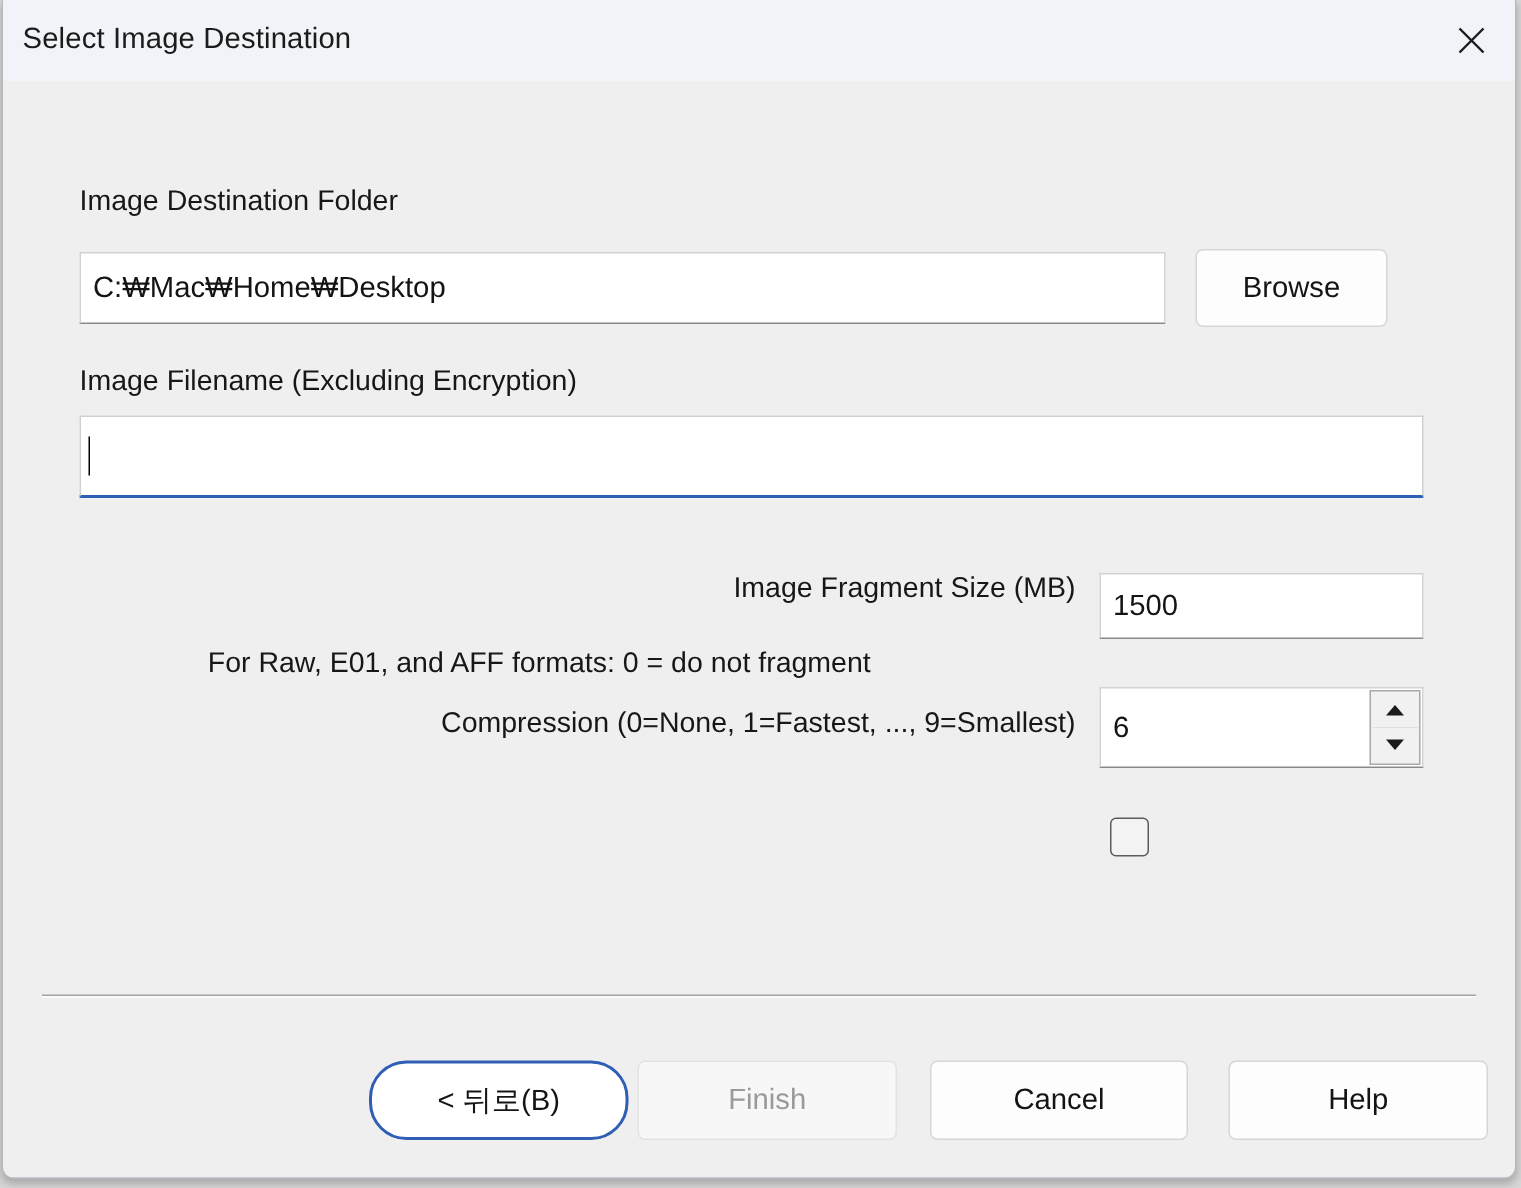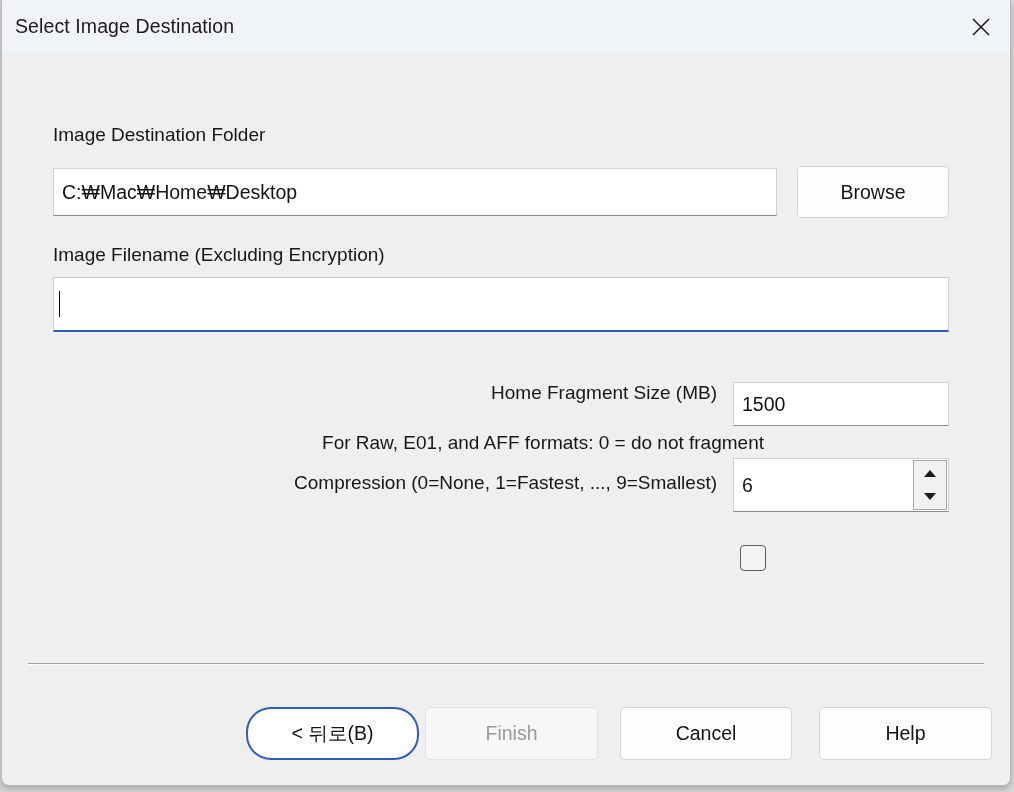--- a/index.html
+++ b/index.html
@@ -219,31 +219,31 @@
       </span>
     </div>
   </div>
 
   <div class="content">
 
     <div class="field-label" style="left:51px; top:70px;">Image Destination Folder</div>
 
     <div class="textbox" style="left:51px; top:114px; width:724px; height:48px;">C:₩Mac₩Home₩Desktop</div>
 
-    <div class="btn" style="left:795px; top:112px; width:152px; height:52px;">Browse</div>
+    <div class="btn" style="left:795px; top:112px; width:128px; height:52px;">Browse</div>
 
     <div class="field-label" style="left:51px; top:190px;">Image Filename (Excluding Encryption)</div>
 
     <div class="textbox focused" style="left:51px; top:223px; width:896px; height:55px; padding-left:4px;">
         <span class="caret"></span>
         <span></span>
       </div>
 
-    <div class="field-label" style="left:0px; top:328px; width:715px; text-align:right;">Home Fragment Size (MB)</div>
-    <div class="field-label" style="left:0px; top:378px; width:715px; text-align:right;margin-left:47px;">For Raw, E01, and AFF formats: 0 = do not fragment</div>
+    <div class="field-label" style="left:0px; top:328px; width:715px; text-align:right;">Image Fragment Size (MB)</div>
+    <div class="field-label" style="left:0px; top:378px; width:715px; text-align:center;">For Raw, E01, and AFF formats: 0 = do not fragment</div>
 
     <div class="textbox" style="left:731px; top:328px; width:216px; height:44px;">1500</div>
 
     <div class="field-label" style="left:0px; top:418px; width:715px; text-align:right;">Compression (0=None, 1=Fastest, ..., 9=Smallest)</div>
 
     <div class="spin-wrap" style="left:731px; top:404px; width:216px; height:54px;">
       <div class="spin-box">6</div>
       <div class="spin-btns">
         <div class="spin-up">
           <span class="tri-up"></span>

